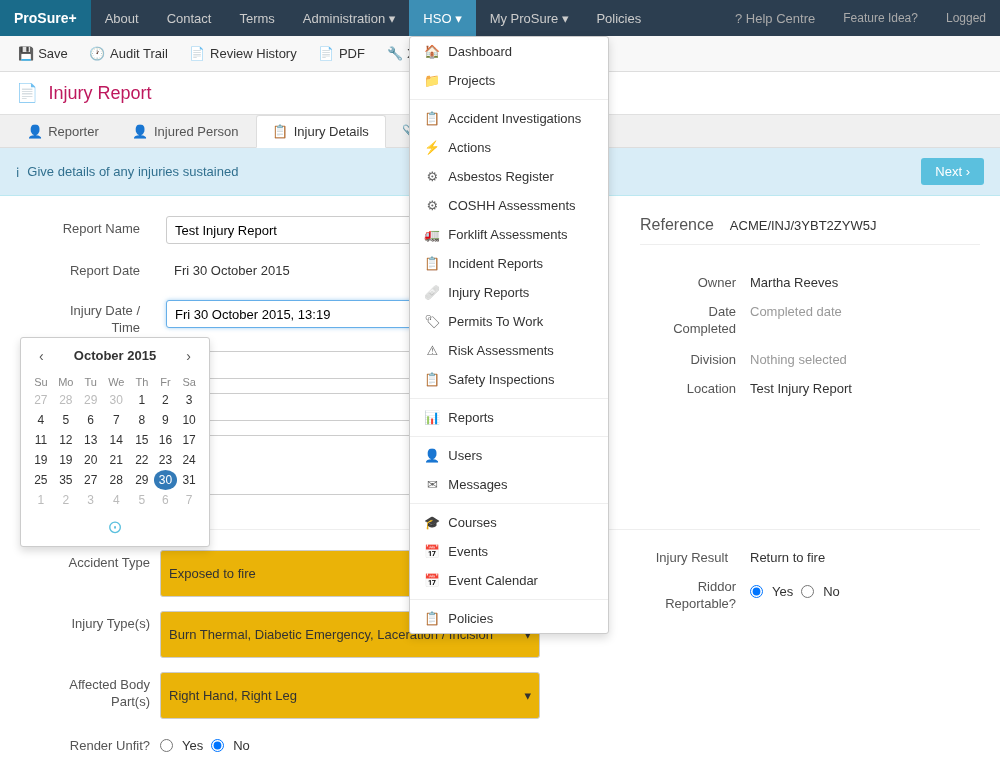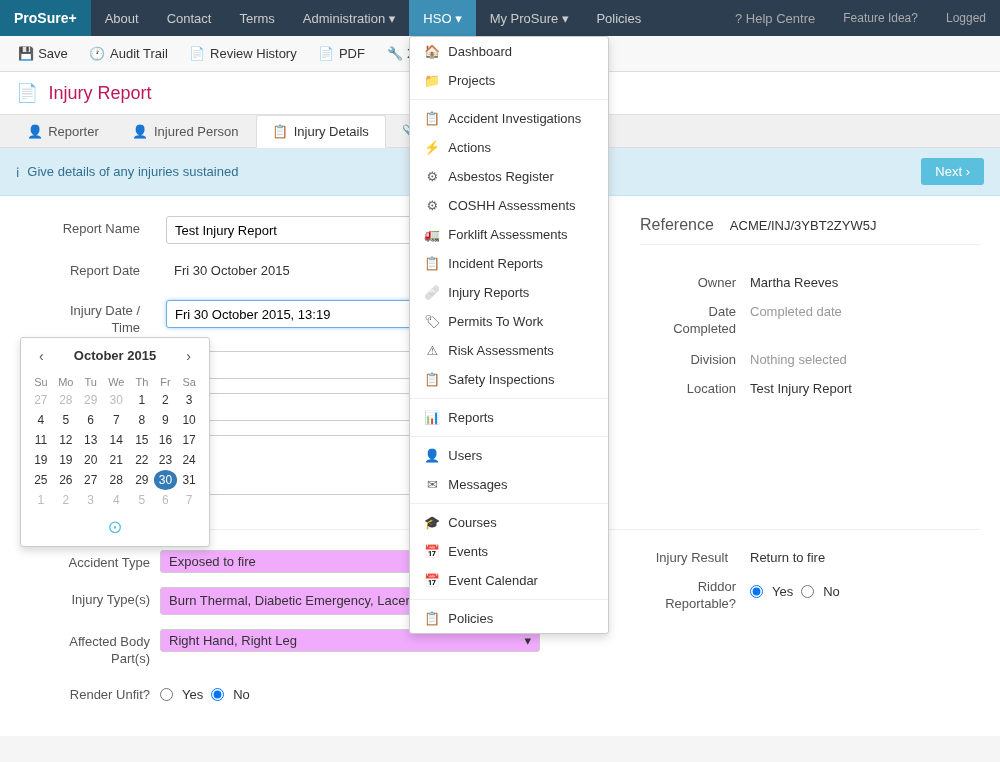--- a/index.html
+++ b/index.html
@@ -273,24 +273,24 @@
       width: 130px;
       flex-shrink: 0;
       text-align: right;
       color: #555;
       padding-top: 5px;
       font-size: 13px;
     }
     .control-lower {
       width: 380px;
       border: 1px solid #ccc;
-      padding: 3px 8px;
+      padding: 15px 8px;
       border-radius: 3px;
       font-size: 13px;
-      background: #f0abfc;
+      background: #eab308;
       display: flex;
       align-items: center;
       justify-content: space-between;
       cursor: pointer;
     }
     .radio-group {
       display: flex;
       align-items: center;
       gap: 8px;
       padding-top: 5px;
@@ -571,21 +571,21 @@
                     <td>19</td>
                     <td>19</td>
                     <td>20</td>
                     <td>21</td>
                     <td>22</td>
                     <td>23</td>
                     <td>24</td>
                   </tr>
                   <tr>
                     <td>25</td>
-                    <td>26</td>
+                    <td>35</td>
                     <td>27</td>
                     <td>28</td>
                     <td>29</td>
                     <td class="selected">30</td>
                     <td>31</td>
                   </tr>
                   <tr>
                     <td class="other-month">1</td>
                     <td class="other-month">2</td>
                     <td class="other-month">3</td>

